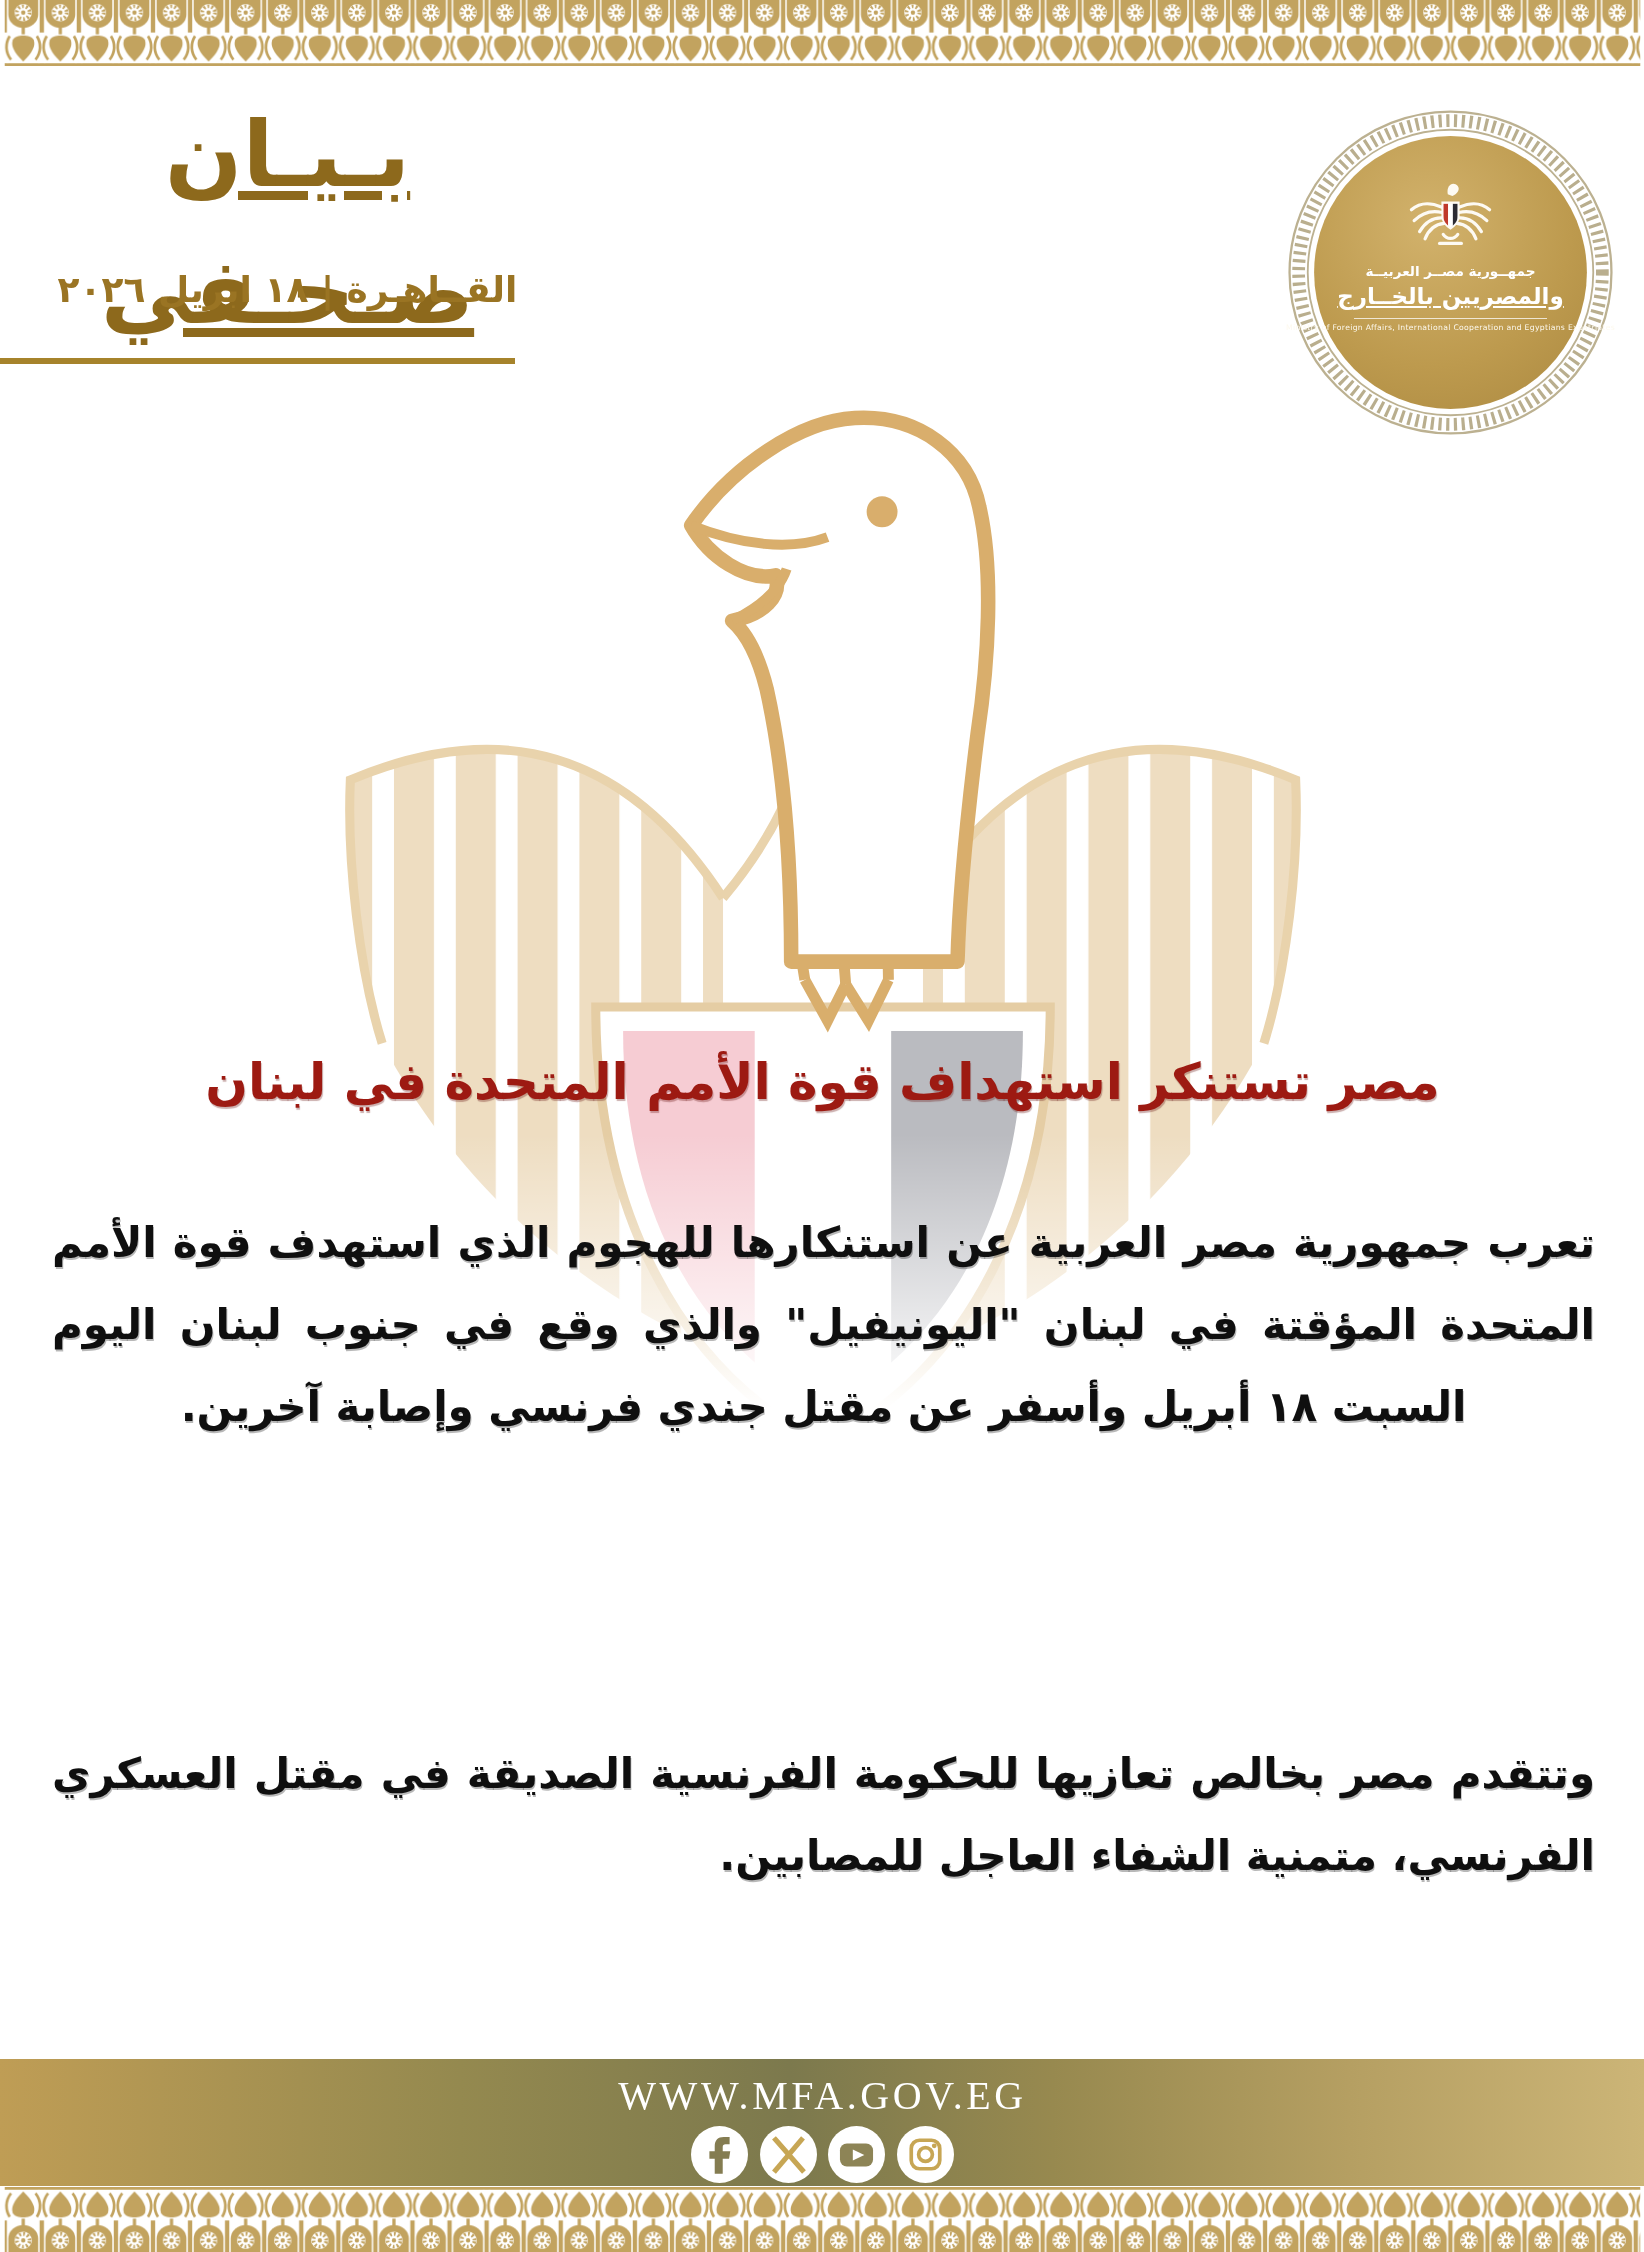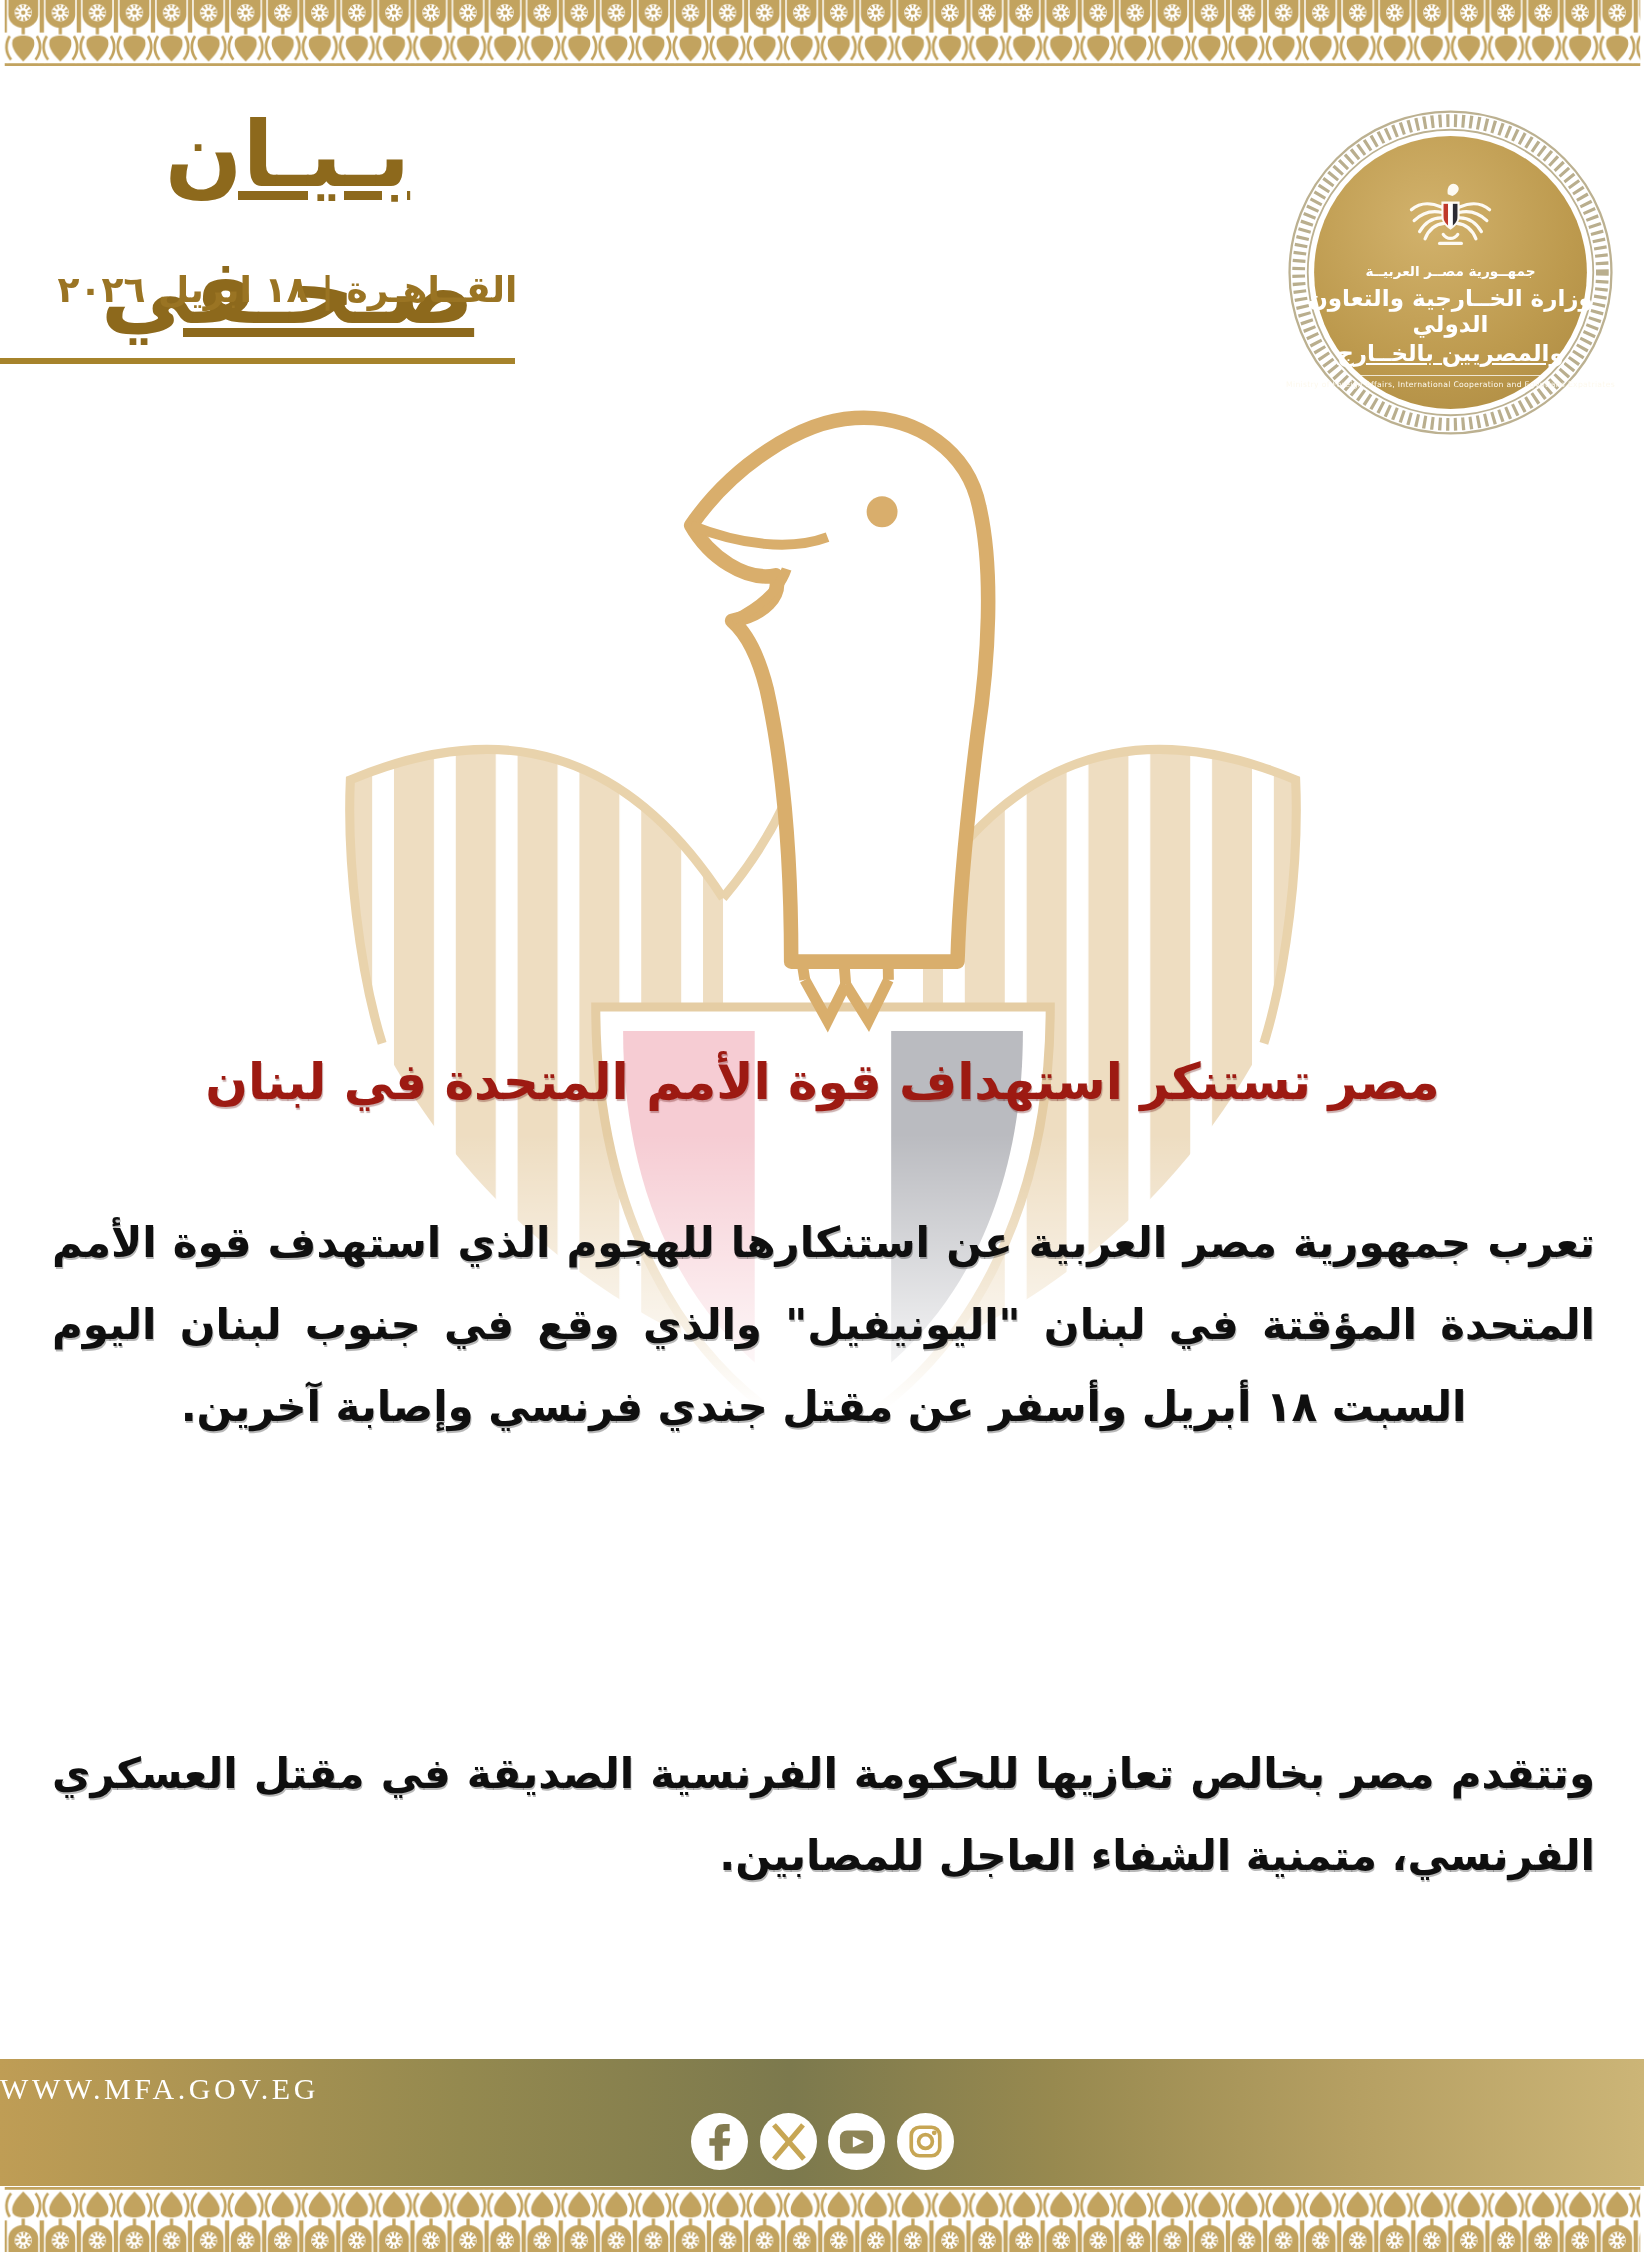--- a/index.html
+++ b/index.html
@@ -37,22 +37,22 @@
   .para{position:absolute;left:52px;width:1543px;direction:rtl;text-align:justify;
     font-size:42px;font-weight:bold;color:#0f0f0f;line-height:82px;
     text-shadow:0.9px 1.8px 0 rgba(0,0,0,.28);}
   .para-1{top:1202px;text-align-last:center;}
   .para-2{top:1458px;text-align-last:center;}
   .para-3{top:1733px;text-align-last:right;}
 
   
   .footer-bar{position:absolute;top:2059px;left:0;width:1645px;height:127px;
     background:linear-gradient(90deg,#bf9d55 0%,#94894f 28%,#7c794d 48%,#97894f 64%,#b59f62 82%,#ccb577 100%);}
-  .site-url{margin-top:12.7px;text-align:left;color:#fff;
-    font-family:"Liberation Serif",serif;font-size:30px;letter-spacing:3.6px;}
+  .site-url{margin-top:12.7px;text-align:center;color:#fff;
+    font-family:"Liberation Serif",serif;font-size:40px;letter-spacing:3.6px;}
   .social-row{display:flex;justify-content:center;gap:11.8px;margin-top:7.3px;}
   .social-btn{width:57px;height:57px;display:block;}
 </style>
 </head>
 <body>
 
 <div class="page">
 
   <svg width="0" height="0" style="position:absolute" aria-hidden="true">
     <defs>
@@ -123,21 +123,20 @@
         <path d="M-10 8 h20 v16 c0 7 -5 12 -10 15 c-5 -3 -10 -8 -10 -15 z" fill="#fdfaf3"></path>
         <g clip-path="url(#mshield)">
           <rect x="-8" y="10" width="5.4" height="28" fill="#c0392b"></rect>
           <rect x="-2.6" y="10" width="5.2" height="28" fill="#ffffff"></rect>
           <rect x="2.6" y="10" width="5.4" height="28" fill="#2b2b33"></rect>
         </g>
       </g>
     </svg>
     <div class="seal-text">
       <div class="seal-line1">جمهــورية مصــر العربيــة</div>
-      <div class="seal-line2">وزارة الخــارجية والتعاون الدولي</div>
       <div class="seal-line3">والمصريين بالخــارج</div>
       <div class="seal-rule"></div>
       <div class="seal-en">Ministry of Foreign Affairs, International Cooperation and Egyptians Expatriates</div>
     </div>
   </div>
 
   <div class="watermark">
     <svg viewBox="0 0 1080 1175" width="982" height="1068">
 
       <g>

